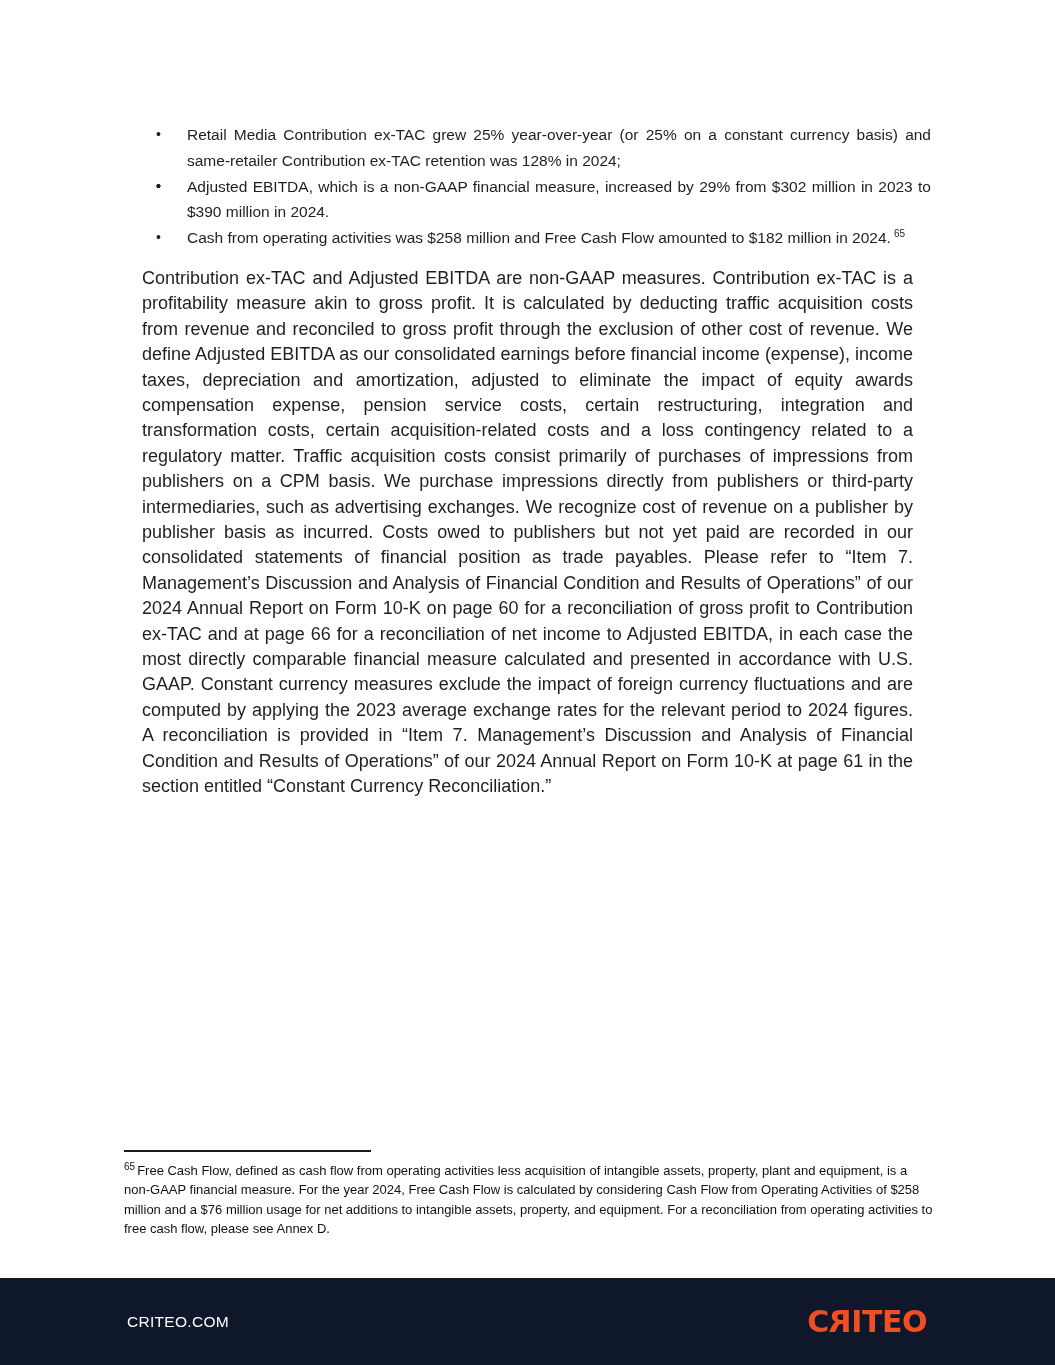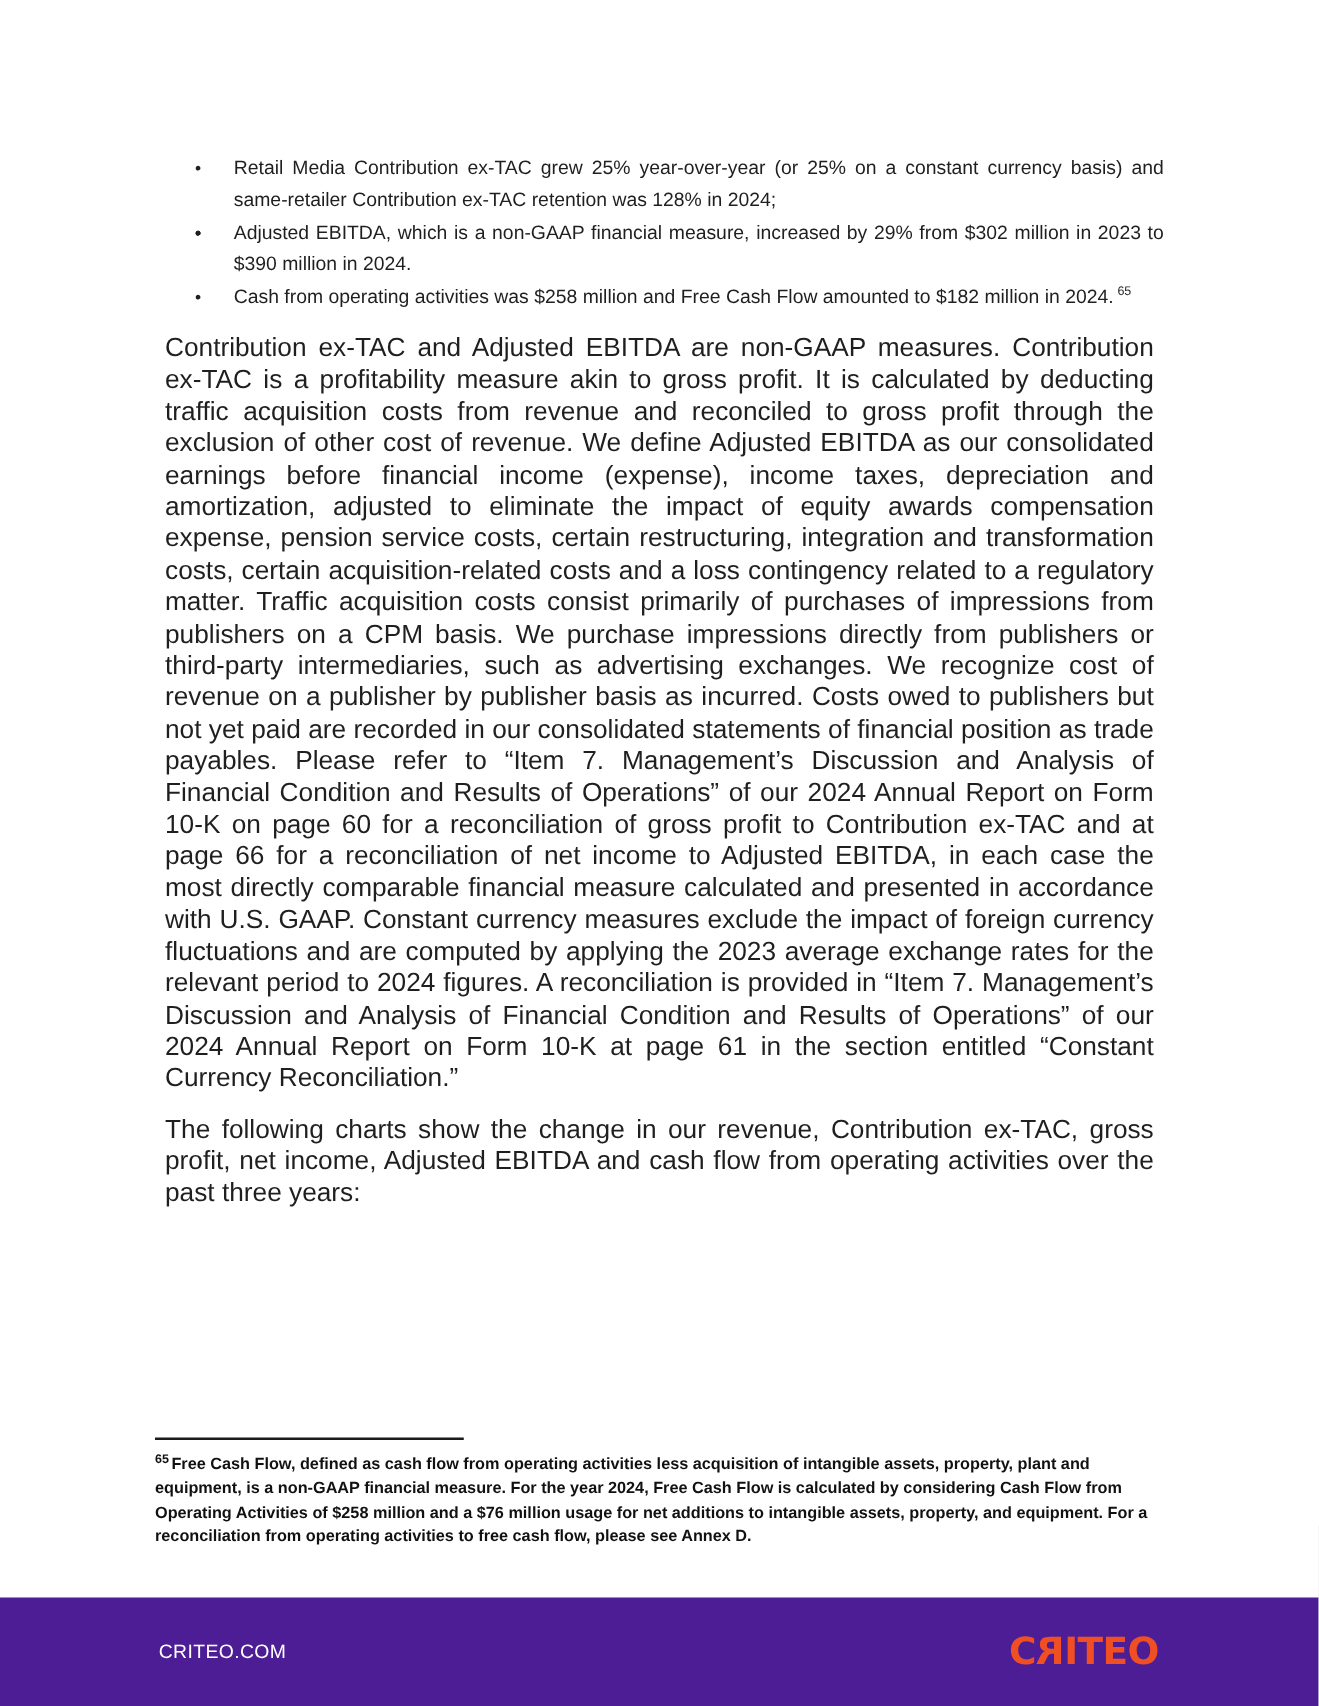--- a/index.html
+++ b/index.html
@@ -21,56 +21,55 @@
     padding-left:63px;
     text-align:justify;
     font-size:15.5px;
     line-height:25.8px;
   }
   .bullet .marker {
     position:absolute; left:32px; top:0;
     font-size:14px;
   }
   .para {
-    margin:8px;
+    margin:18px;
     text-align:justify;
-    font-size:21px;
+    font-size:18px;
     line-height:25.4px;
   }
   .para1 { margin-top:15px; }
   .para2 { margin-top:15px; }
   sup.fnref {
     font-size:10px;
     vertical-align:super;
     line-height:0;
     margin-left:3px;
   }
   .footnote {
     position:absolute; left:124px; top:1150px; width:812px;
     font-size:13px;
     line-height:19.3px;
     color:#111111;
-    font-weight:bold;
   }
   .fn-rule {
     width:247px; height:0;
     border-top:2px solid #1a1a1a;
     margin-bottom:9px;
   }
   .fn-text { margin:0; text-align:left; }
   .fn-text sup {
     font-size:10px;
     vertical-align:super;
     line-height:0;
     margin-right:2px;
   }
   .footer {
     position:absolute; left:0; bottom:0;
     width:1055px; height:87px;
-    background:#4c1d95;
+    background:#0f172a;
     box-sizing:border-box;
     display:flex;
     align-items:center;
     justify-content:space-between;
     padding:0 128px 0 127px;
   }
   .site {
     color:#ffffff;
     font-size:15.5px;
     letter-spacing:0.3px;
@@ -118,21 +117,20 @@
 
       <div class="bullet">
         <span class="marker">•</span>
         <span>Cash from operating activities was $258 million and Free Cash Flow amounted to $182 million in 2024.</span><sup class="fnref">65</sup>
       </div>
 
     </div>
 
     <p class="para para1">Contribution ex-TAC and Adjusted EBITDA are non-GAAP measures. Contribution ex-TAC is a profitability measure akin to gross profit. It is calculated by deducting traffic acquisition costs from revenue and reconciled to gross profit through the exclusion of other cost of revenue. We define Adjusted EBITDA as our consolidated earnings before financial income (expense), income taxes, depreciation and amortization, adjusted to eliminate the impact of equity awards compensation expense, pension service costs, certain restructuring, integration and transformation costs, certain acquisition-related costs and a loss contingency related to a regulatory matter. Traffic acquisition costs consist primarily of purchases of impressions from publishers on a CPM basis. We purchase impressions directly from publishers or third-party intermediaries, such as advertising exchanges. We recognize cost of revenue on a publisher by publisher basis as incurred. Costs owed to publishers but not yet paid are recorded in our consolidated statements of financial position as trade payables. Please refer to “Item 7. Management’s Discussion and Analysis of Financial Condition and Results of Operations” of our 2024 Annual Report on Form 10-K on page 60 for a reconciliation of gross profit to Contribution ex-TAC and at page 66 for a reconciliation of net income to Adjusted EBITDA, in each case the most directly comparable financial measure calculated and presented in accordance with U.S. GAAP. Constant currency measures exclude the impact of foreign currency fluctuations and are computed by applying the 2023 average exchange rates for the relevant period to 2024 figures. A reconciliation is provided in “Item 7. Management’s Discussion and Analysis of Financial Condition and Results of Operations” of our 2024 Annual Report on Form 10-K at page 61 in the section entitled “Constant Currency Reconciliation.”</p>
 
-    <p class="para para2">The following charts show the change in our revenue, Contribution ex-TAC, gross profit, net income, Adjusted EBITDA and cash flow from operating activities over the past three years:</p>
 
   </div>
 
   <div class="footnote">
     <div class="fn-rule"></div>
     <p class="fn-text"><sup>65</sup><span>Free Cash Flow, defined as cash flow from operating activities less acquisition of intangible assets, property, plant and equipment, is a non-GAAP financial measure. For the year 2024, Free Cash Flow is calculated by considering Cash Flow from Operating Activities of $258 million and a $76 million usage for net additions to intangible assets, property, and equipment. For a reconciliation from operating activities to free cash flow, please see Annex D.</span></p>
   </div>
 
   <div class="footer">
     <span class="site">CRITEO.COM</span>

